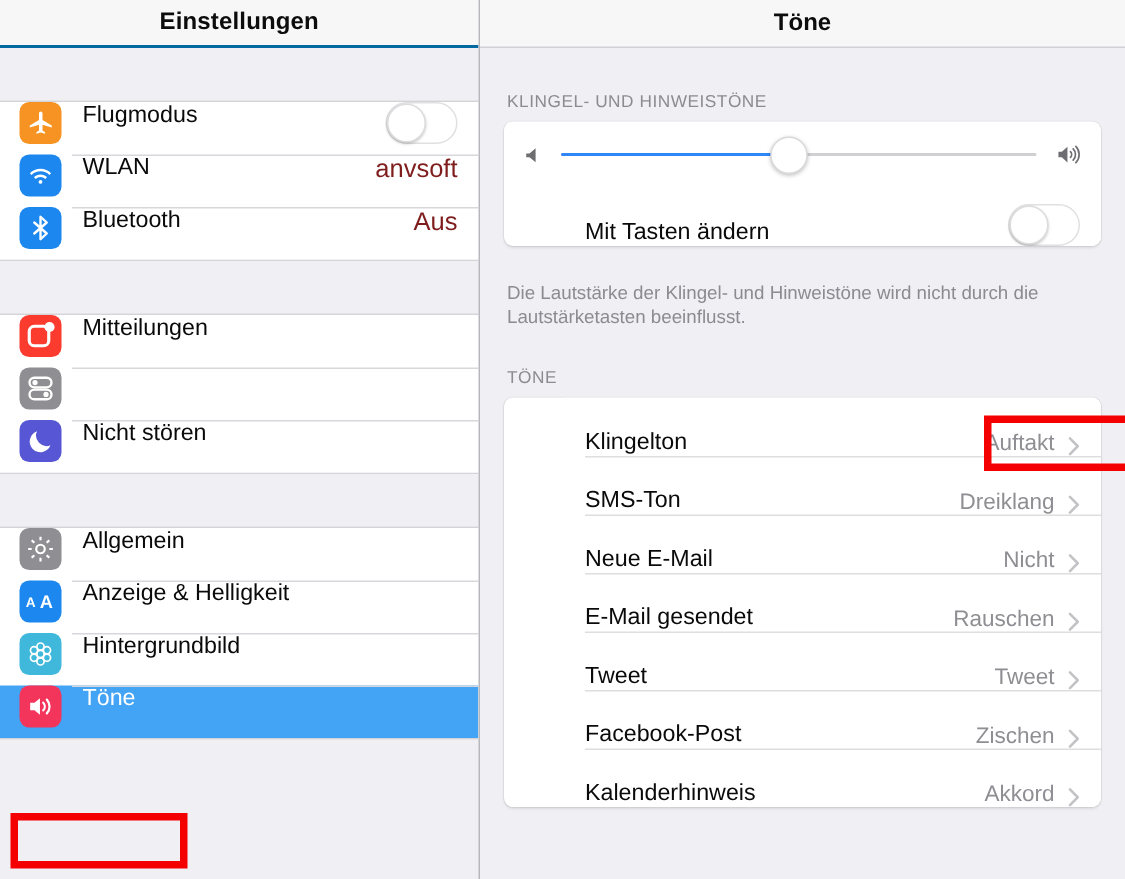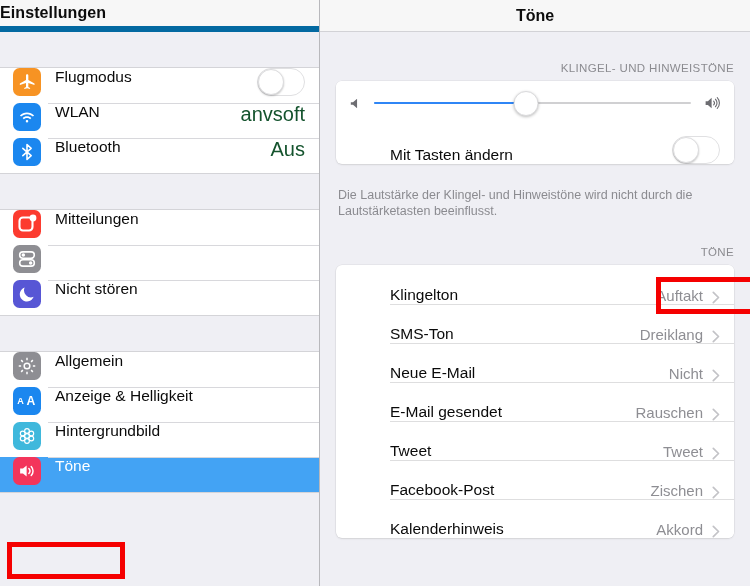--- a/index.html
+++ b/index.html
@@ -29,23 +29,24 @@
     width: 320px;
     height: 586px;
     background: #efeff4;
     border-right: 1px solid #b8b8bc;
     box-sizing: border-box;
     overflow: hidden;
   }
   .sidebar-header {
     height: 32px;
     background: #f7f7f7;
-    border-bottom: 6px solid #0369a1;
+    border-bottom: 2px solid #0369a1;
     display: flex;
     align-items: center;
+    justify-content: center;
     box-sizing: border-box;
   }
   .sidebar-header-title {
     font-size: 16px;
     font-weight: bold;
     color: #0c0c0c;
     letter-spacing: 0.1px;
   }
   .sidebar-scroll {
     height: 553px;
@@ -96,22 +97,22 @@
   }
   .srow-label {
     margin-left: 14px;
     font-size: 15.5px;
     color: #0a0a0a;
     white-space: nowrap;
   }
   .srow-value {
     margin-left: auto;
     margin-right: 14px;
-    font-size: 20px;
-    color: #14532d;
+    font-size: 17px;
+    color: #7f1d1d;
     white-space: nowrap;
   }
 
   
   .toggle {
     margin-left: auto;
     margin-right: 14px;
     width: 48px;
     height: 28px;
     border-radius: 14px;
@@ -161,21 +162,20 @@
     height: 553px;
     box-sizing: border-box;
     overflow: hidden;
   }
   .section-head {
     font-size: 11.5px;
     color: #8b8b90;
     letter-spacing: 0.35px;
     padding: 30px 0 7px 2px;
     text-transform: uppercase;
-    text-align: right;
   }
   .section-head.tight { padding-top: 27px; }
   .card {
     background: #ffffff;
     border-radius: 6px;
     box-shadow: 0 0 0 0.5px rgba(0,0,0,0.07), 0 1px 2px rgba(0,0,0,0.09);
     overflow: hidden;
   }
   .drow {
     position: relative;

